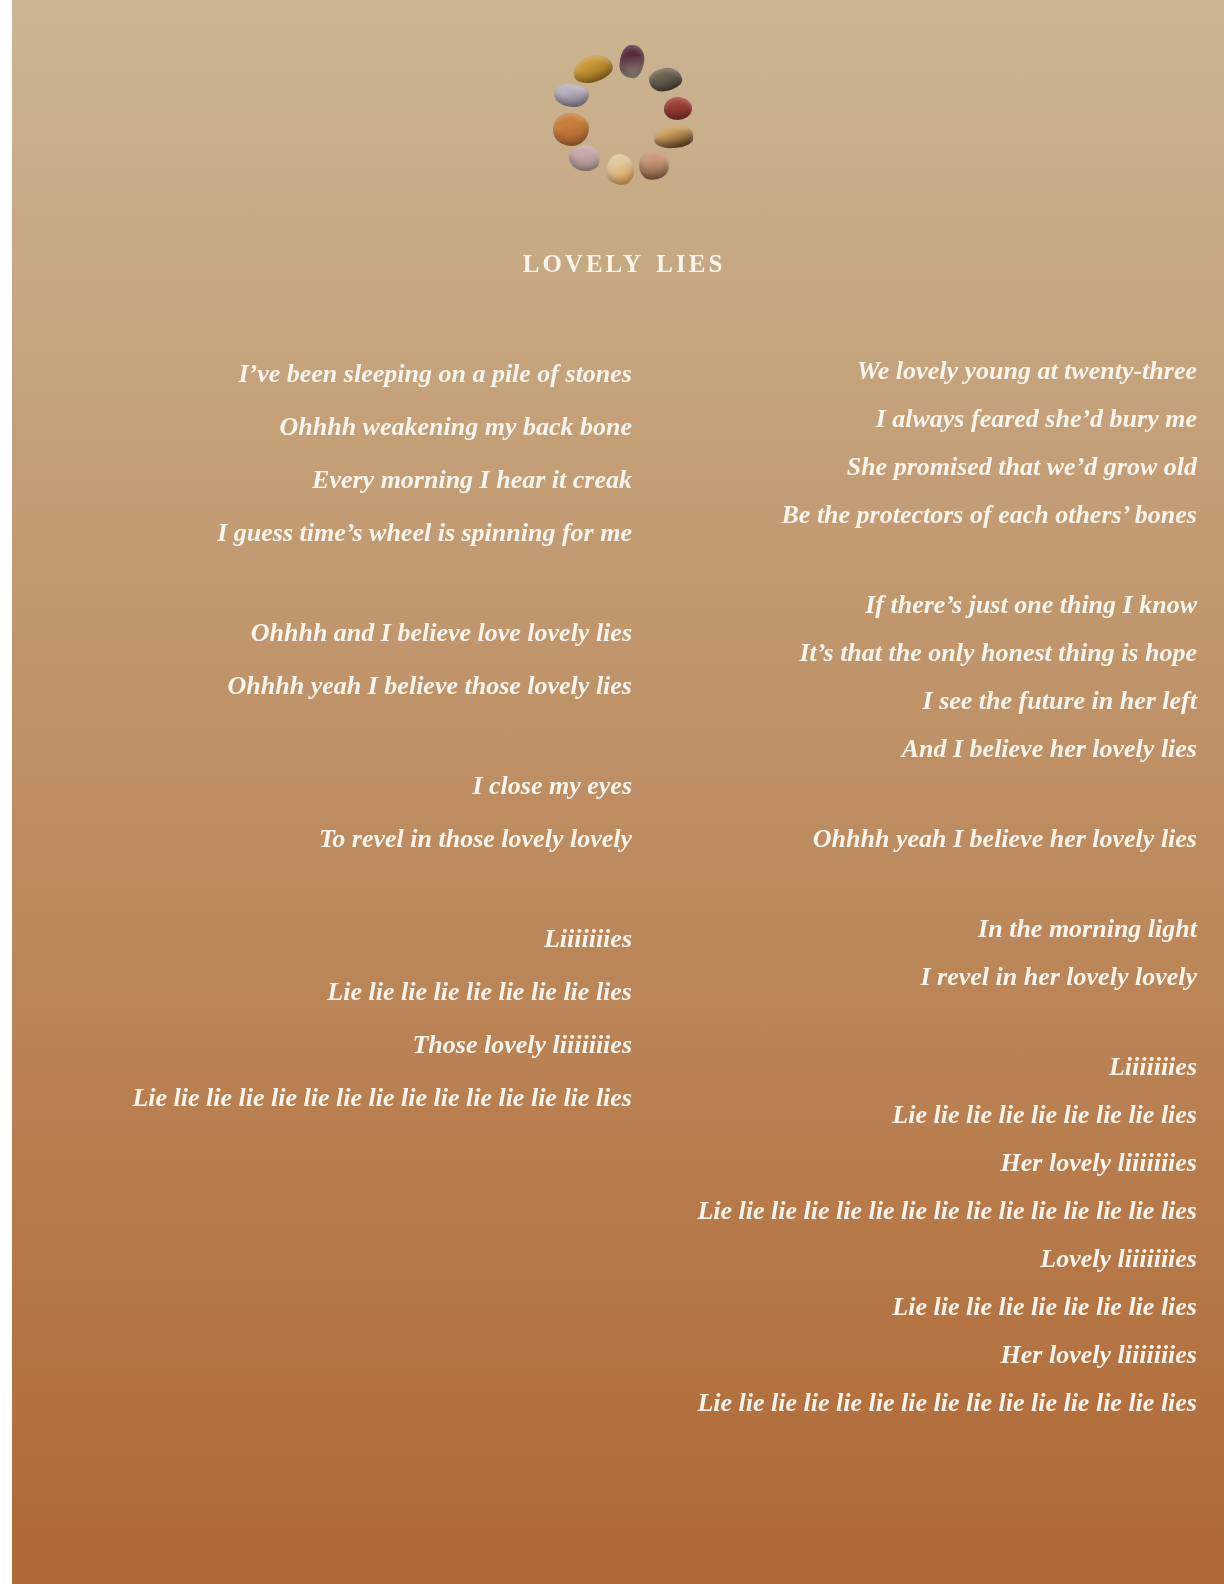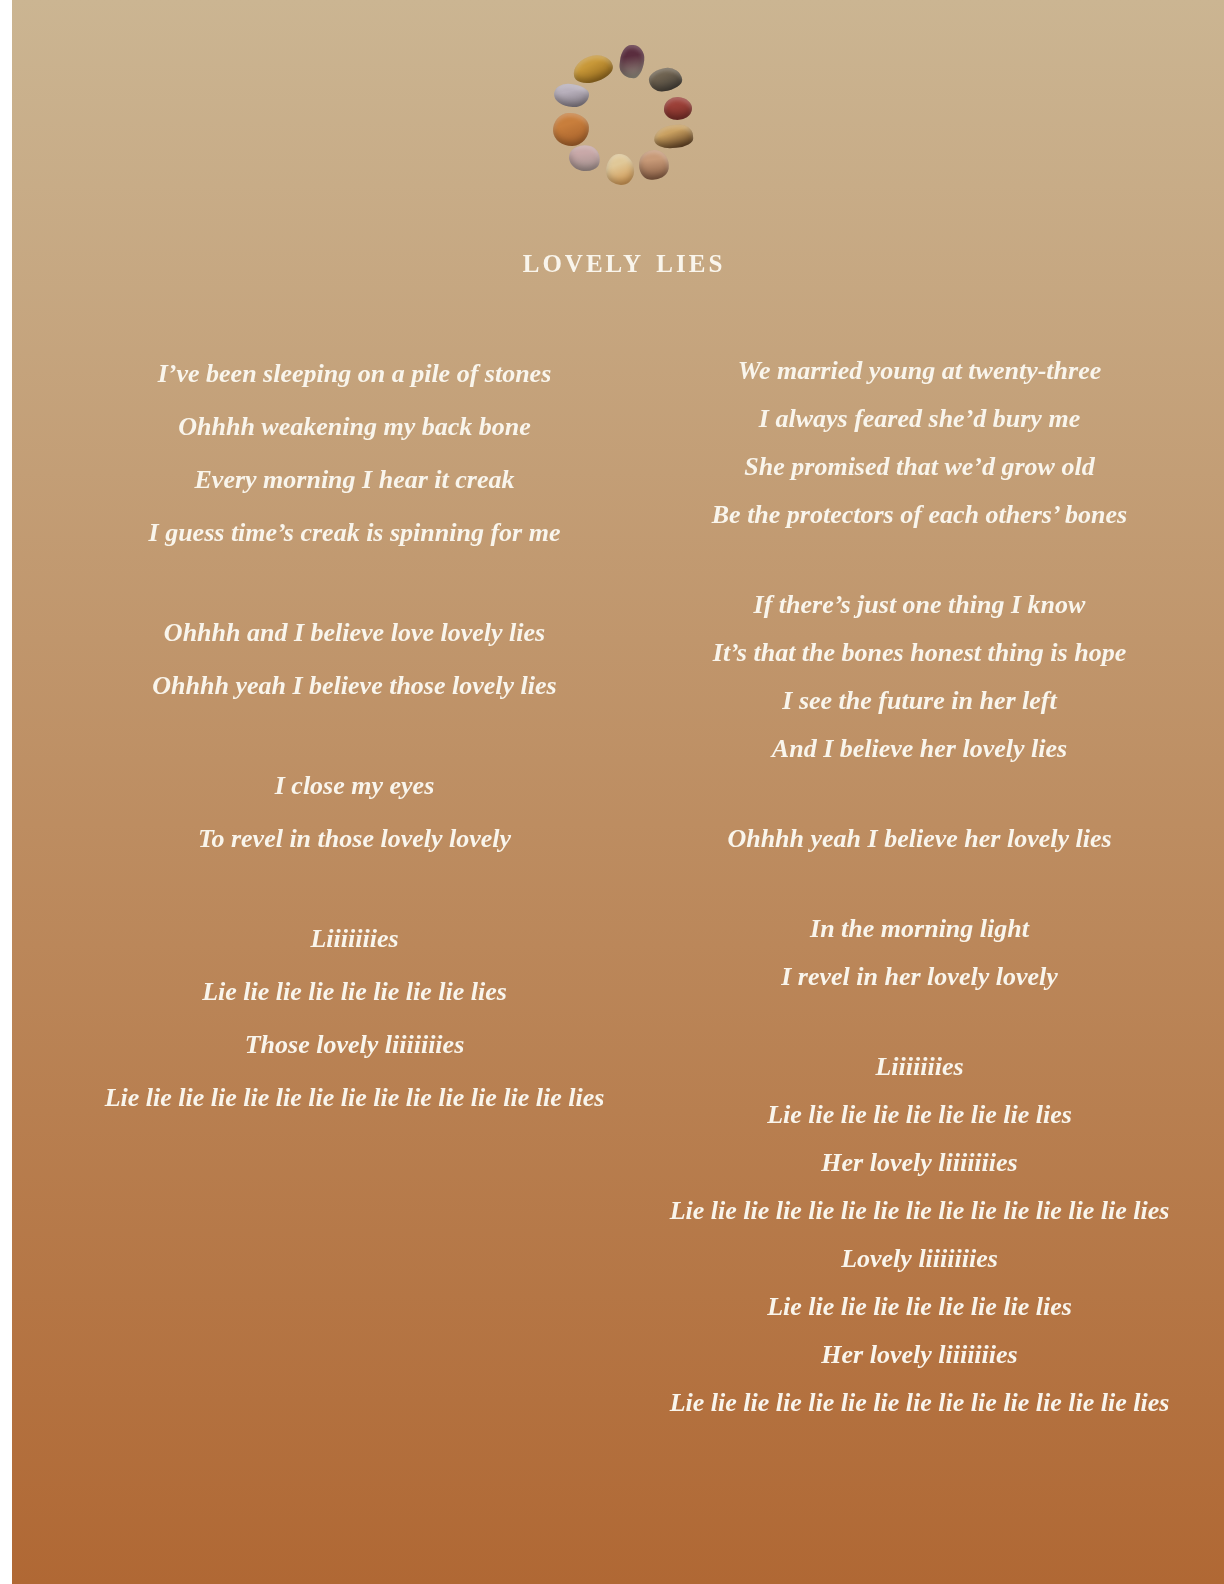--- a/index.html
+++ b/index.html
@@ -55,21 +55,21 @@
   
   .columns {
     position: absolute;
     top: 347px;
     left: 0;
     width: 100%;
     display: flex;
   }
   .col {
     width: 555px;
-    text-align: center;
+    text-align: right;
     font-style: italic;
     font-weight: bold;
     font-size: 26px;
   }
   .col-left  { margin-left: 65px; }
   .col-right { margin-left: 10px; }
   .col-left  .line   { line-height: 53px; }
   .col-right .line   { line-height: 48px; }
   .col-left  .stanza { margin-bottom: 47px; }
   .col-right .stanza { margin-bottom: 42px; }
@@ -92,47 +92,47 @@
       <div class="stone stone-9" style="background: linear-gradient(165deg, rgb(184, 176, 188) 35%, rgb(120, 112, 120) 100%);"></div>
       <div class="stone stone-10" style="background: linear-gradient(165deg, rgb(200, 152, 56) 35%, rgb(138, 96, 24) 100%);"></div>
     </div>
   <h1 class="title">LOVELY LIES</h1>
   <div class="columns">
     <div class="col col-left" id="col-left">
         <div class="stanza">
           <div class="line">I’ve been sleeping on a pile of stones</div>
           <div class="line">Ohhhh weakening my back bone</div>
           <div class="line">Every morning I hear it creak</div>
-          <div class="line">I guess time’s creak is spinning for me</div>
+          <div class="line">I guess time’s wheel is spinning for me</div>
         </div>
         <div class="stanza">
           <div class="line">Ohhhh and I believe love lovely lies</div>
           <div class="line">Ohhhh yeah I believe those lovely lies</div>
         </div>
         <div class="stanza">
           <div class="line">I close my eyes</div>
           <div class="line">To revel in those lovely lovely</div>
         </div>
         <div class="stanza">
           <div class="line">Liiiiiiies</div>
           <div class="line">Lie lie lie lie lie lie lie lie lies</div>
           <div class="line">Those lovely liiiiiiies</div>
           <div class="line">Lie lie lie lie lie lie lie lie lie lie lie lie lie lie lies</div>
         </div>
       </div>
     <div class="col col-right" id="col-right">
         <div class="stanza">
-          <div class="line">We married young at twenty-three</div>
+          <div class="line">We lovely young at twenty-three</div>
           <div class="line">I always feared she’d bury me</div>
           <div class="line">She promised that we’d grow old</div>
           <div class="line">Be the protectors of each others’ bones</div>
         </div>
         <div class="stanza">
           <div class="line">If there’s just one thing I know</div>
-          <div class="line">It’s that the bones honest thing is hope</div>
+          <div class="line">It’s that the only honest thing is hope</div>
           <div class="line">I see the future in her left</div>
           <div class="line">And I believe her lovely lies</div>
         </div>
         <div class="stanza">
           <div class="line">Ohhhh yeah I believe her lovely lies</div>
         </div>
         <div class="stanza">
           <div class="line">In the morning light</div>
           <div class="line">I revel in her lovely lovely</div>
         </div>

